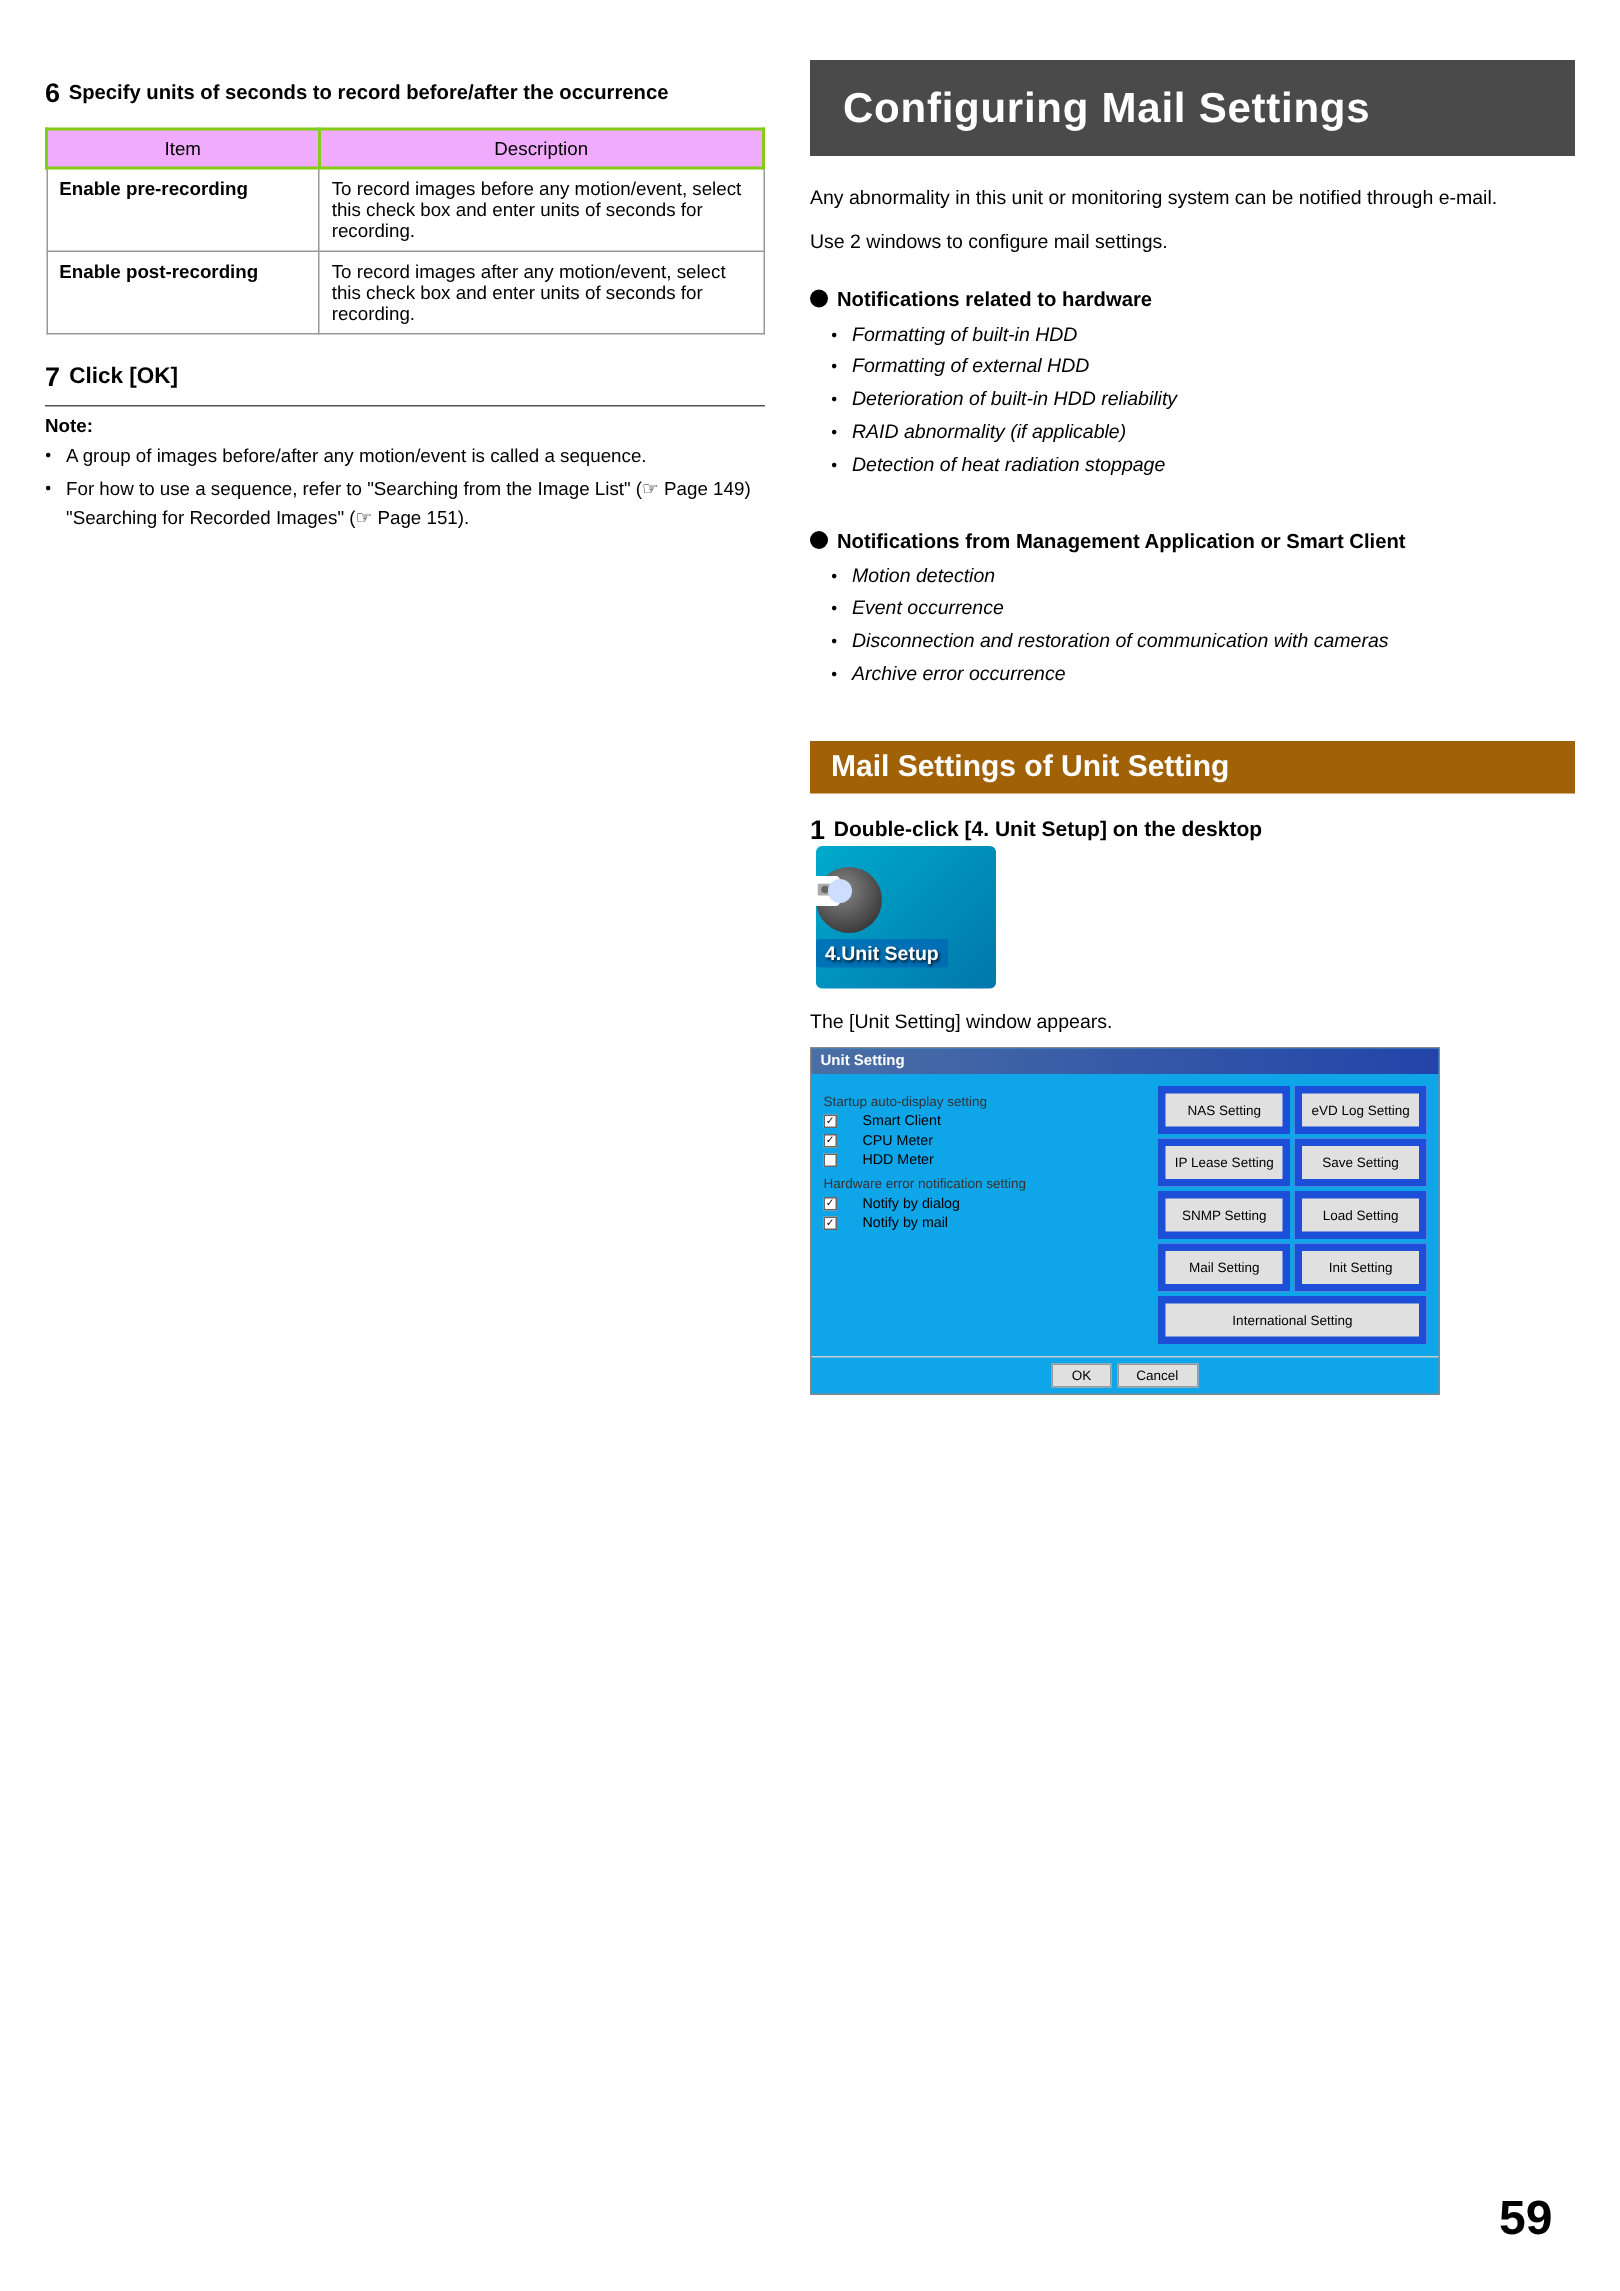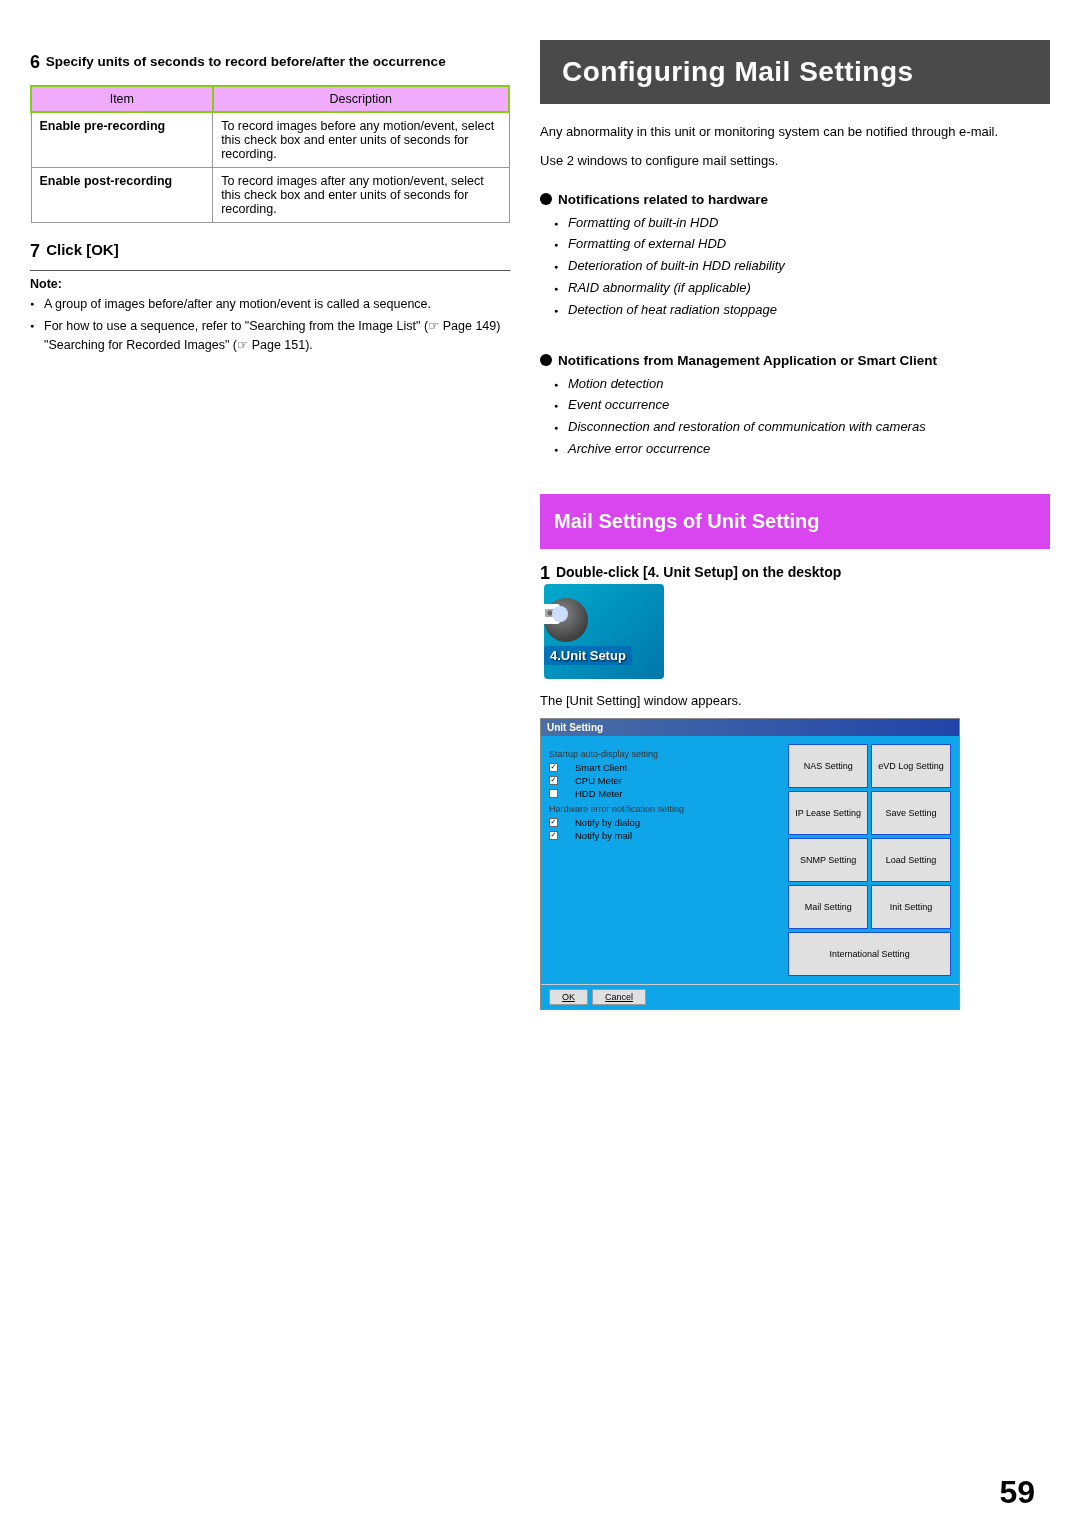--- a/index.html
+++ b/index.html
@@ -173,22 +173,22 @@
     .notif-list li::before {
       content: "●";
       position: absolute;
       left: 0;
       font-size: 7px;
       top: 5px;
     }
 
     
     .section-title-bar {
-      background: #d946ef;
-      padding: 16px 14px;
+      background: #a16207;
+      padding: 6px 14px;
       margin: 14px 0 14px 0;
     }
     .section-title-bar h2 {
       color: #fff;
       font-size: 20px;
       font-weight: bold;
     }
 
     
     .step1-heading {
@@ -320,47 +320,46 @@
 
     .us-right {
       display: grid;
       grid-template-columns: 1fr 1fr;
       gap: 3px;
       align-content: start;
     }
 
     .us-btn {
       background: #e0e0e0;
-      border: 1px solid #1d4ed8;
-      padding: 16px 6px;
+      border: 5px solid #1d4ed8;
+      padding: 6px 6px;
       font-size: 9px;
       text-align: center;
       cursor: pointer;
     }
 
     .us-footer {
       display: flex;
-      justify-content: flex-start;
+      justify-content: center;
       gap: 4px;
       padding: 4px 8px;
       border-top: 1px solid #ccc;
-      text-decoration: underline;
     }
 
     .us-footer-btn {
       background: #e0e0e0;
       border: 1px solid #999;
       padding: 2px 12px;
       font-size: 9px;
     }
 
     
     .page-number {
       position: absolute;
-      bottom: 16px;
+      bottom: 30px;
       right: 45px;
       font-size: 32px;
       font-weight: bold;
       color: #000;
     }
   </style>
 </head>
 <body>
 
 <div class="page-container">

